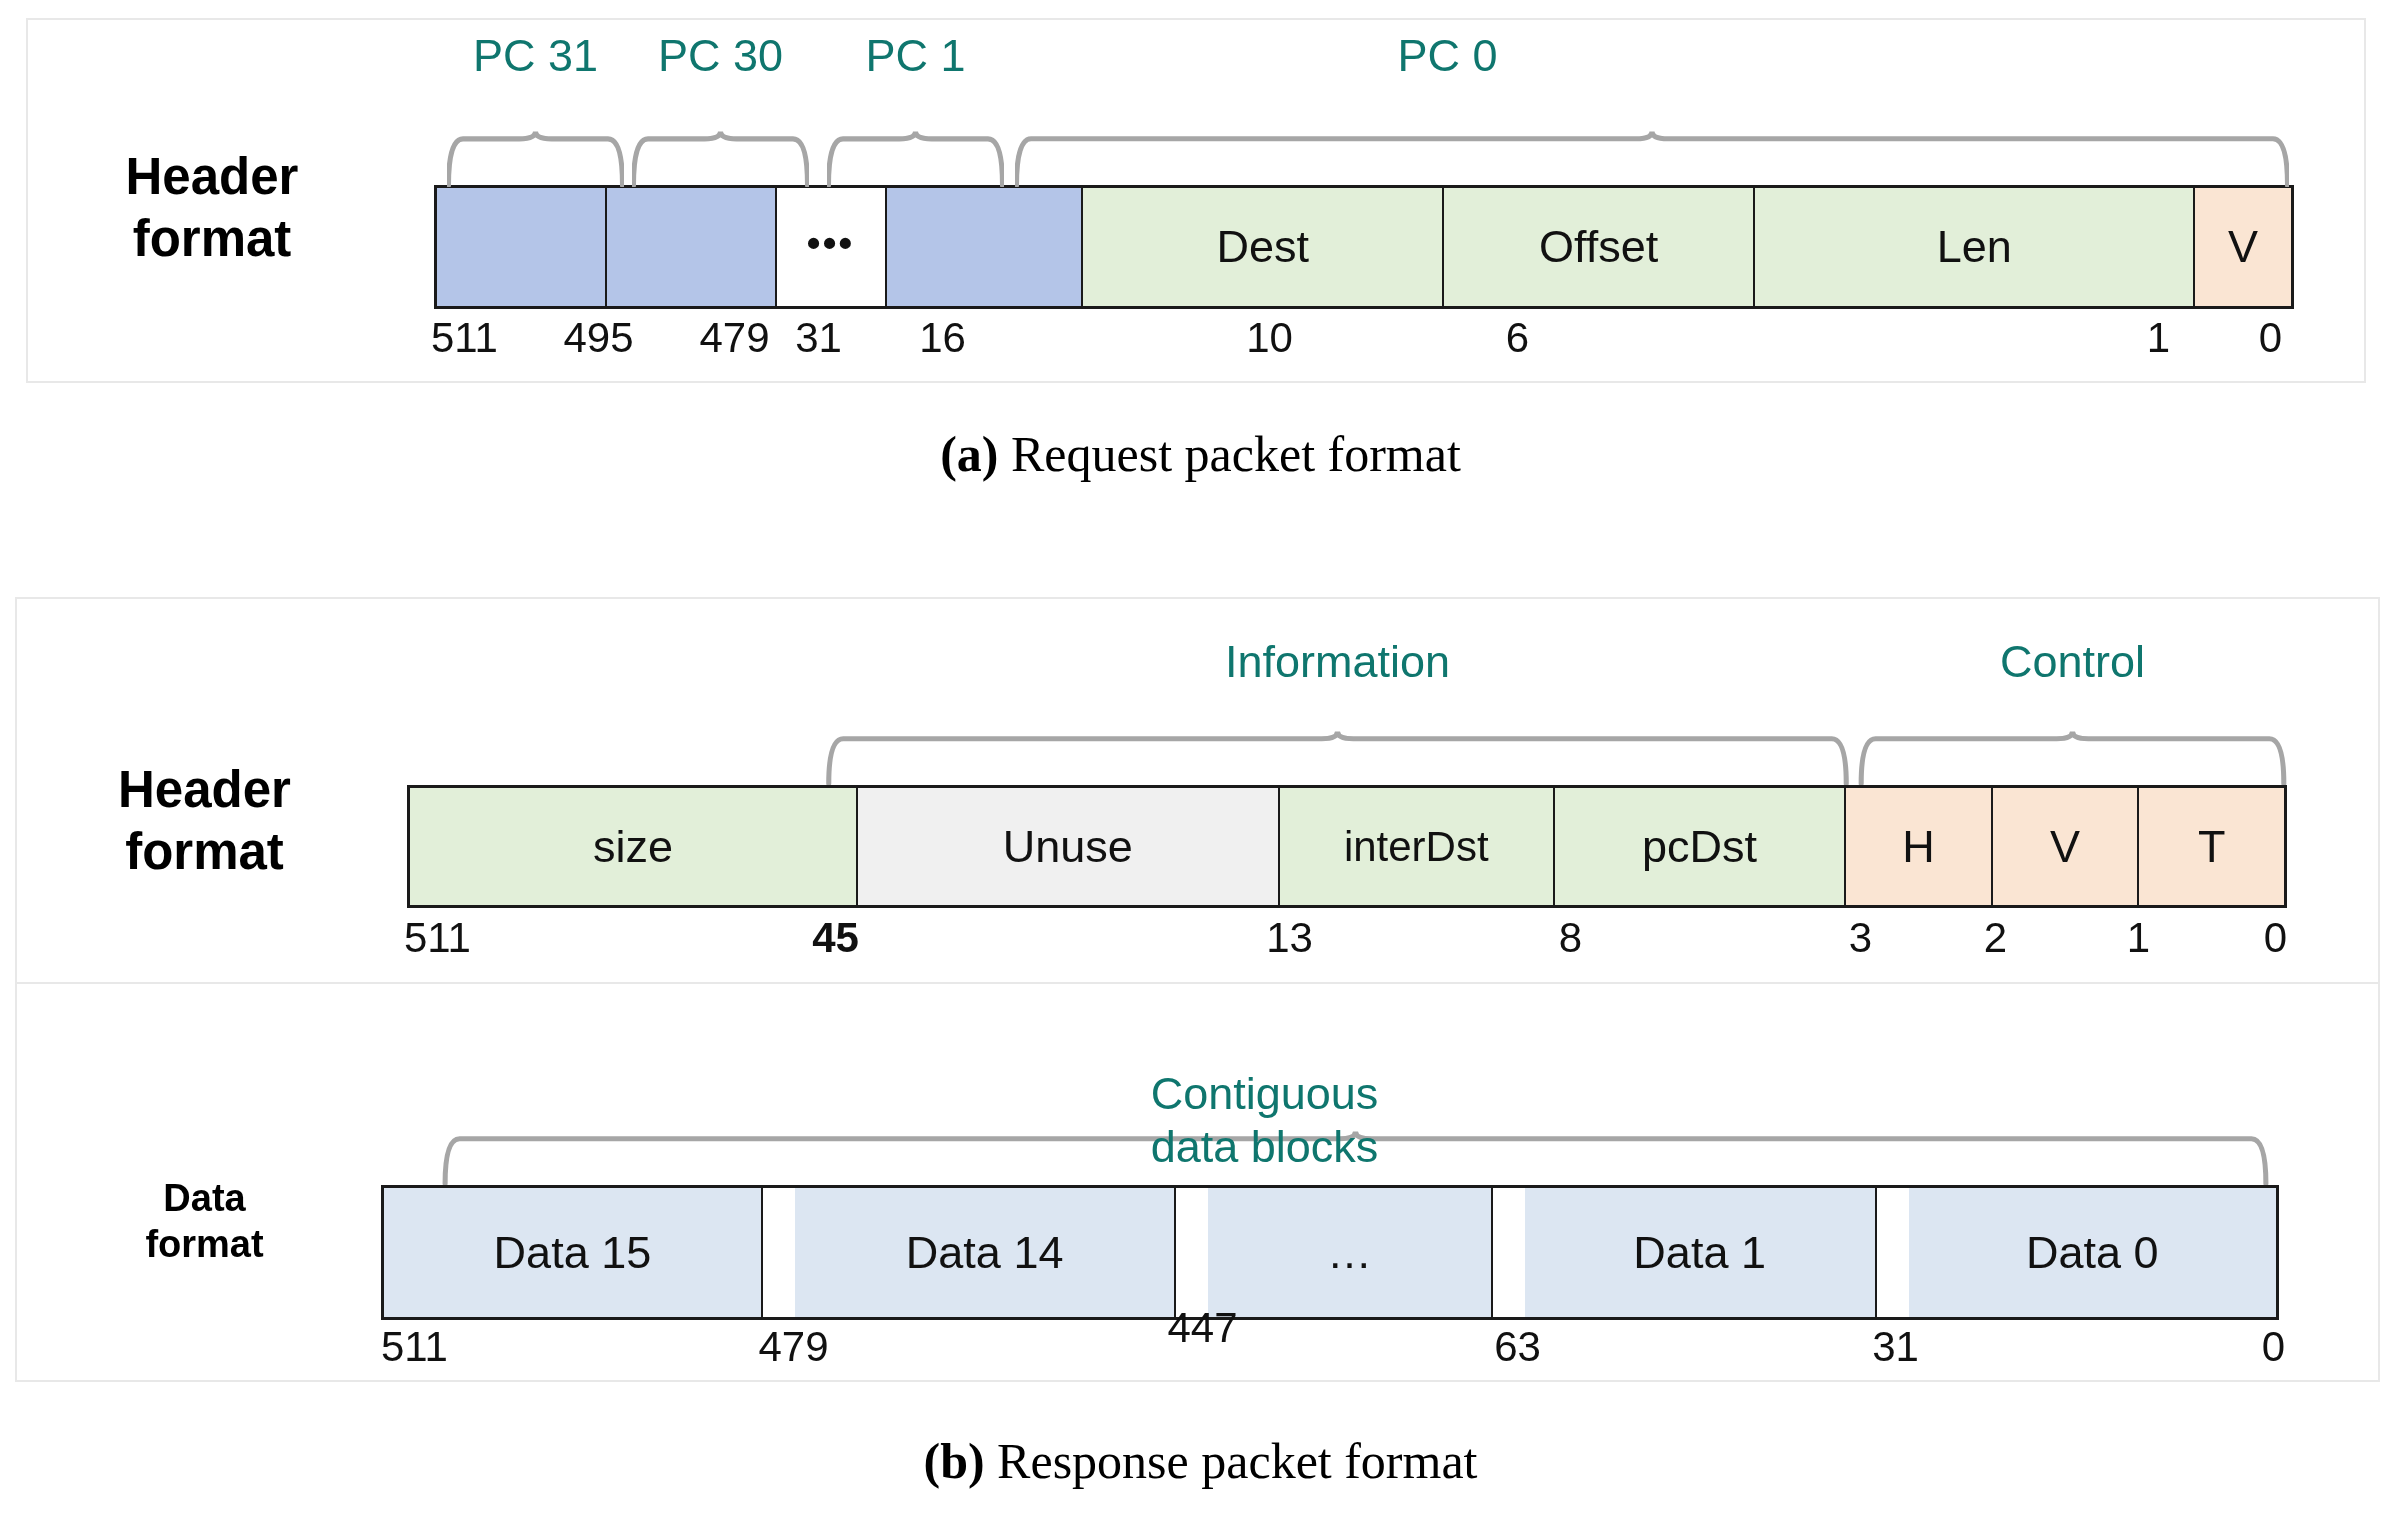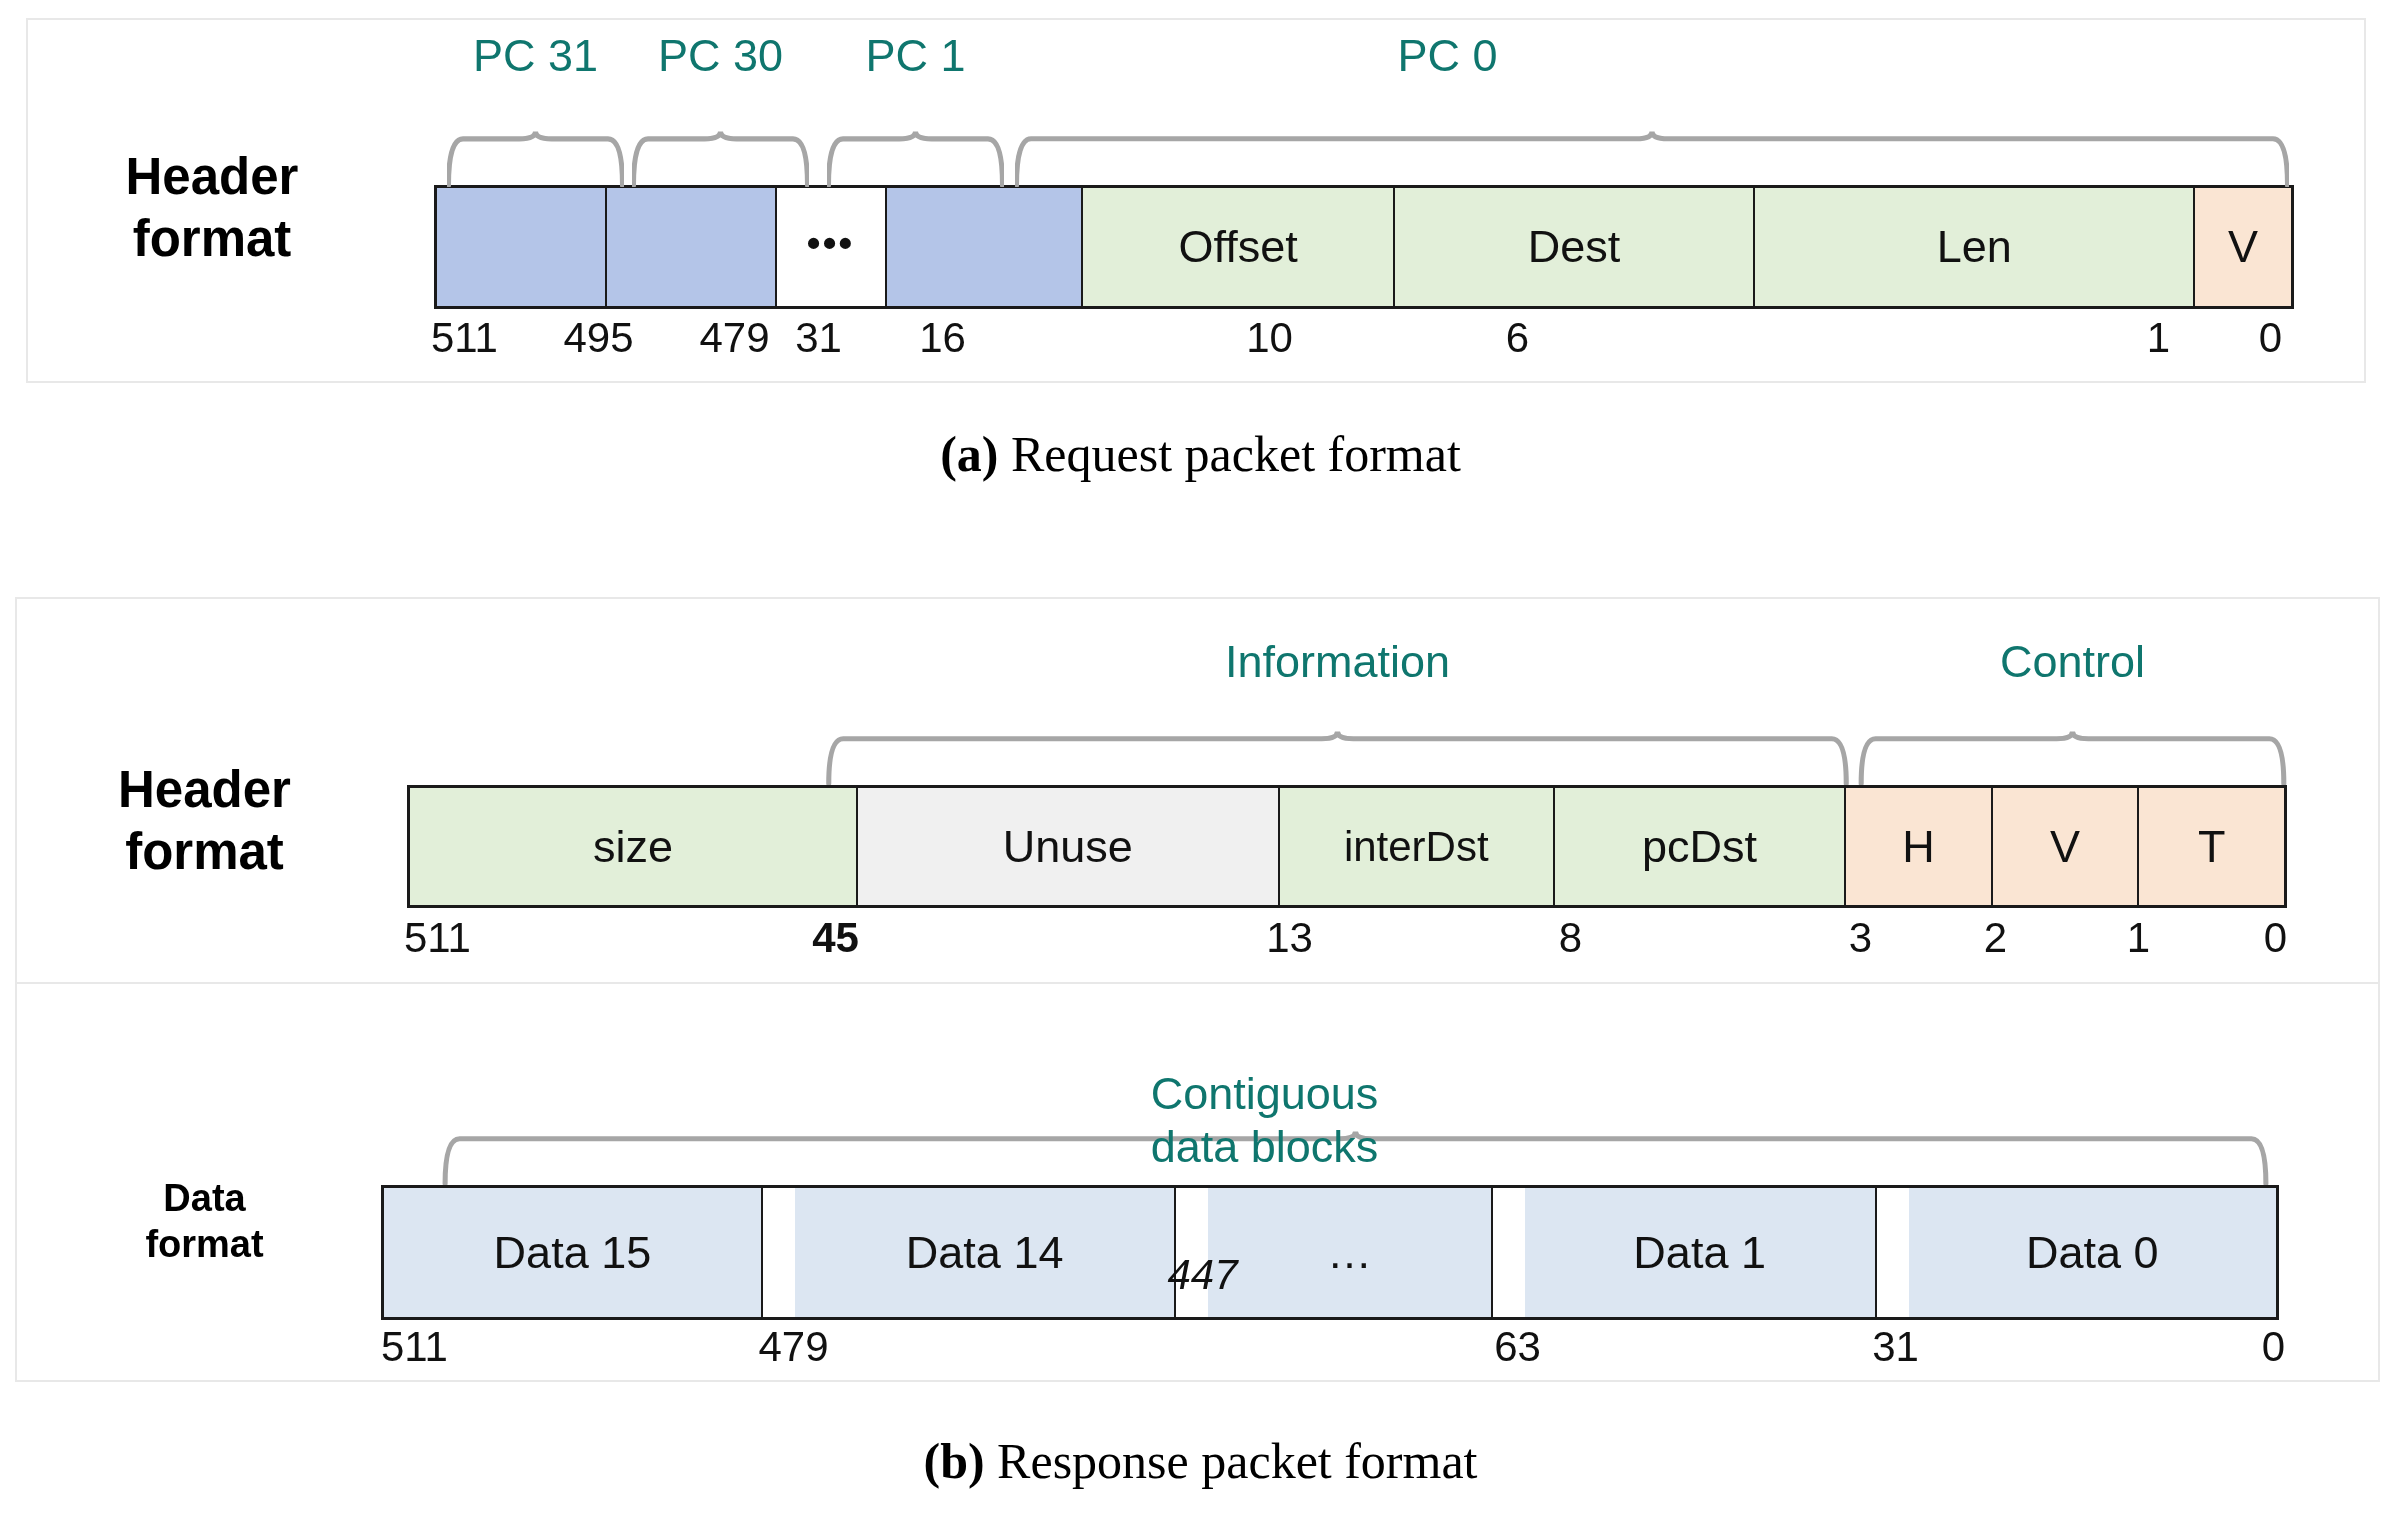--- a/index.html
+++ b/index.html
@@ -111,22 +111,22 @@
 <div class="panel" id="panel-a"></div>
 
 <div class="row-label" id="label-request">Header
 format</div>
 
 <div class="bar" id="bar-request">
     <div class="cell c-blue" style="flex: 205 0 0px;"></div>
     <div class="cell c-blue" style="flex: 205 0 0px;"></div>
     <div class="cell c-white dots" style="flex: 132 0 0px;">•••</div>
     <div class="cell c-blue" style="flex: 238 0 0px;"></div>
+    <div class="cell c-green" style="flex: 438 0 0px;">Dest</div>
     <div class="cell c-green" style="flex: 378 0 0px;">Offset</div>
-    <div class="cell c-green" style="flex: 438 0 0px;">Dest</div>
     <div class="cell c-green" style="flex: 535 0 0px;">Len</div>
     <div class="cell c-peach" style="flex: 117 0 0px;">V</div>
   </div>
 
 <div id="a-ticks">
     <div class="tick" style="left: 465px; top: 314px;">511</div>
     <div class="tick" style="left: 599px; top: 314px;">495</div>
     <div class="tick" style="left: 735px; top: 314px;">479</div>
     <div class="tick" style="left: 819px; top: 314px;">31</div>
     <div class="tick" style="left: 943px; top: 314px;">16</div>
@@ -212,21 +212,21 @@
 <div class="bar" id="bar-data">
     <div class="cell c-lblue" style="flex: 558 0 0px;">Data 15</div>
     <div class="cell c-lblue" style="flex: 562 0 0px;">Data 14</div>
     <div class="cell c-lblue" style="flex: 418 0 0px;">…</div>
     <div class="cell c-lblue" style="flex: 518 0 0px;">Data 1</div>
     <div class="cell c-lblue" style="flex: 544 0 0px;">Data 0</div>
   </div>
 <div id="data-ticks">
     <div class="tick" style="left: 415px; top: 1323px;">511</div>
     <div class="tick" style="left: 794px; top: 1323px;">479</div>
-    <div class="tick" style="left: 1203px; top: 1251px; font-style: italic;">447</div>
+    <div class="tick" style="left: 1203px; top: 1304px;">447</div>
     <div class="tick" style="left: 1518px; top: 1323px;">63</div>
     <div class="tick" style="left: 1896px; top: 1323px;">31</div>
     <div class="tick" style="left: 2274px; top: 1323px;">0</div>
   </div>
 <div id="data-braces">
     <div class="brace" style="left: 436px; top: 1130px;">
       <svg width="1839" height="55" viewBox="0 0 2520 76">
         <path d="M 2 74 Q 2 12 22 12 L 1238 12 Q 1260 12 1260 2 Q 1260 12 1282 12 L 2498 12 Q 2518 12 2518 74" fill="none" stroke="#a6a6a6" stroke-width="7" stroke-linecap="round"></path>
       </svg>
     </div>

